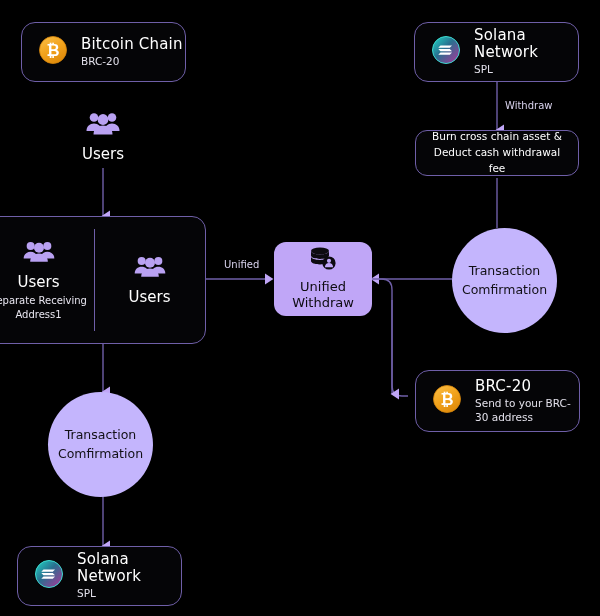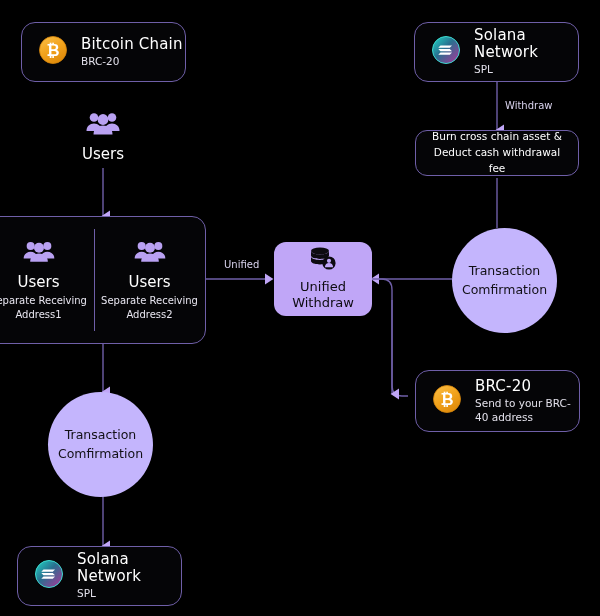--- a/index.html
+++ b/index.html
@@ -295,21 +295,20 @@
             <circle cx="9" cy="7.5" r="4.3"></circle>
             <circle cx="27" cy="7.5" r="4.3"></circle>
             <path d="M1.5,21 C1.5,16.4 4.8,13.6 9,13.6 C13.2,13.6 16.5,16.4 16.5,21 Z"></path>
             <path d="M19.5,21 C19.5,16.4 22.8,13.6 27,13.6 C31.2,13.6 34.5,16.4 34.5,21 Z"></path>
             <circle cx="18" cy="9.5" r="5.4"></circle>
             <path d="M8.5,24.5 C8.5,18.8 12.6,15.6 18,15.6 C23.4,15.6 27.5,18.8 27.5,24.5 Z"></path>
           </g>
         </svg>
       </span>
       <span class="ulabel">Users</span>
-      <span class="usub">Separate Receiving Address2</span>
     </div>
   </div>
 
   <div class="elabel" style="left:224px; top:259px;">Unified</div>
 
   <div class="solid-box" style="left:274px; top:242px; width:98px; height:74px;">
     <span style="margin-bottom:2px;">
       <svg width="30" height="26" viewBox="0 0 30 26">
         <g fill="#0d0b10">
           <ellipse cx="12" cy="5" rx="9" ry="3.4"></ellipse>
@@ -337,21 +336,21 @@
   <div class="card" style="left:415px; top:370px; width:165px; height:62px;">
     <span class="ic">
       <svg width="30" height="30" viewBox="0 0 30 30">
         <circle cx="15" cy="15" r="13.5" fill="url(#btcGrad)"></circle>
         <circle cx="15" cy="15" r="13.5" fill="none" stroke="#d8860a" stroke-width="0.8"></circle>
         <text x="15" y="21" font-family="DejaVu Sans, sans-serif" font-size="16" font-weight="bold" fill="#ffffff" text-anchor="middle">₿</text>
       </svg>
     </span>
     <span class="txt" style="max-width:100px;">
       <span class="title">BRC-20</span>
-      <span class="sub">Send to your BRC-40 address</span>
+      <span class="sub">Send to your BRC-30 address</span>
     </span>
   </div>
 
   <div class="circle" style="left:48px; top:392px; width:105px; height:105px;">
     <span>
       <span>Transaction</span><br>
       <span>Comfirmation</span>
     </span>
   </div>
 

